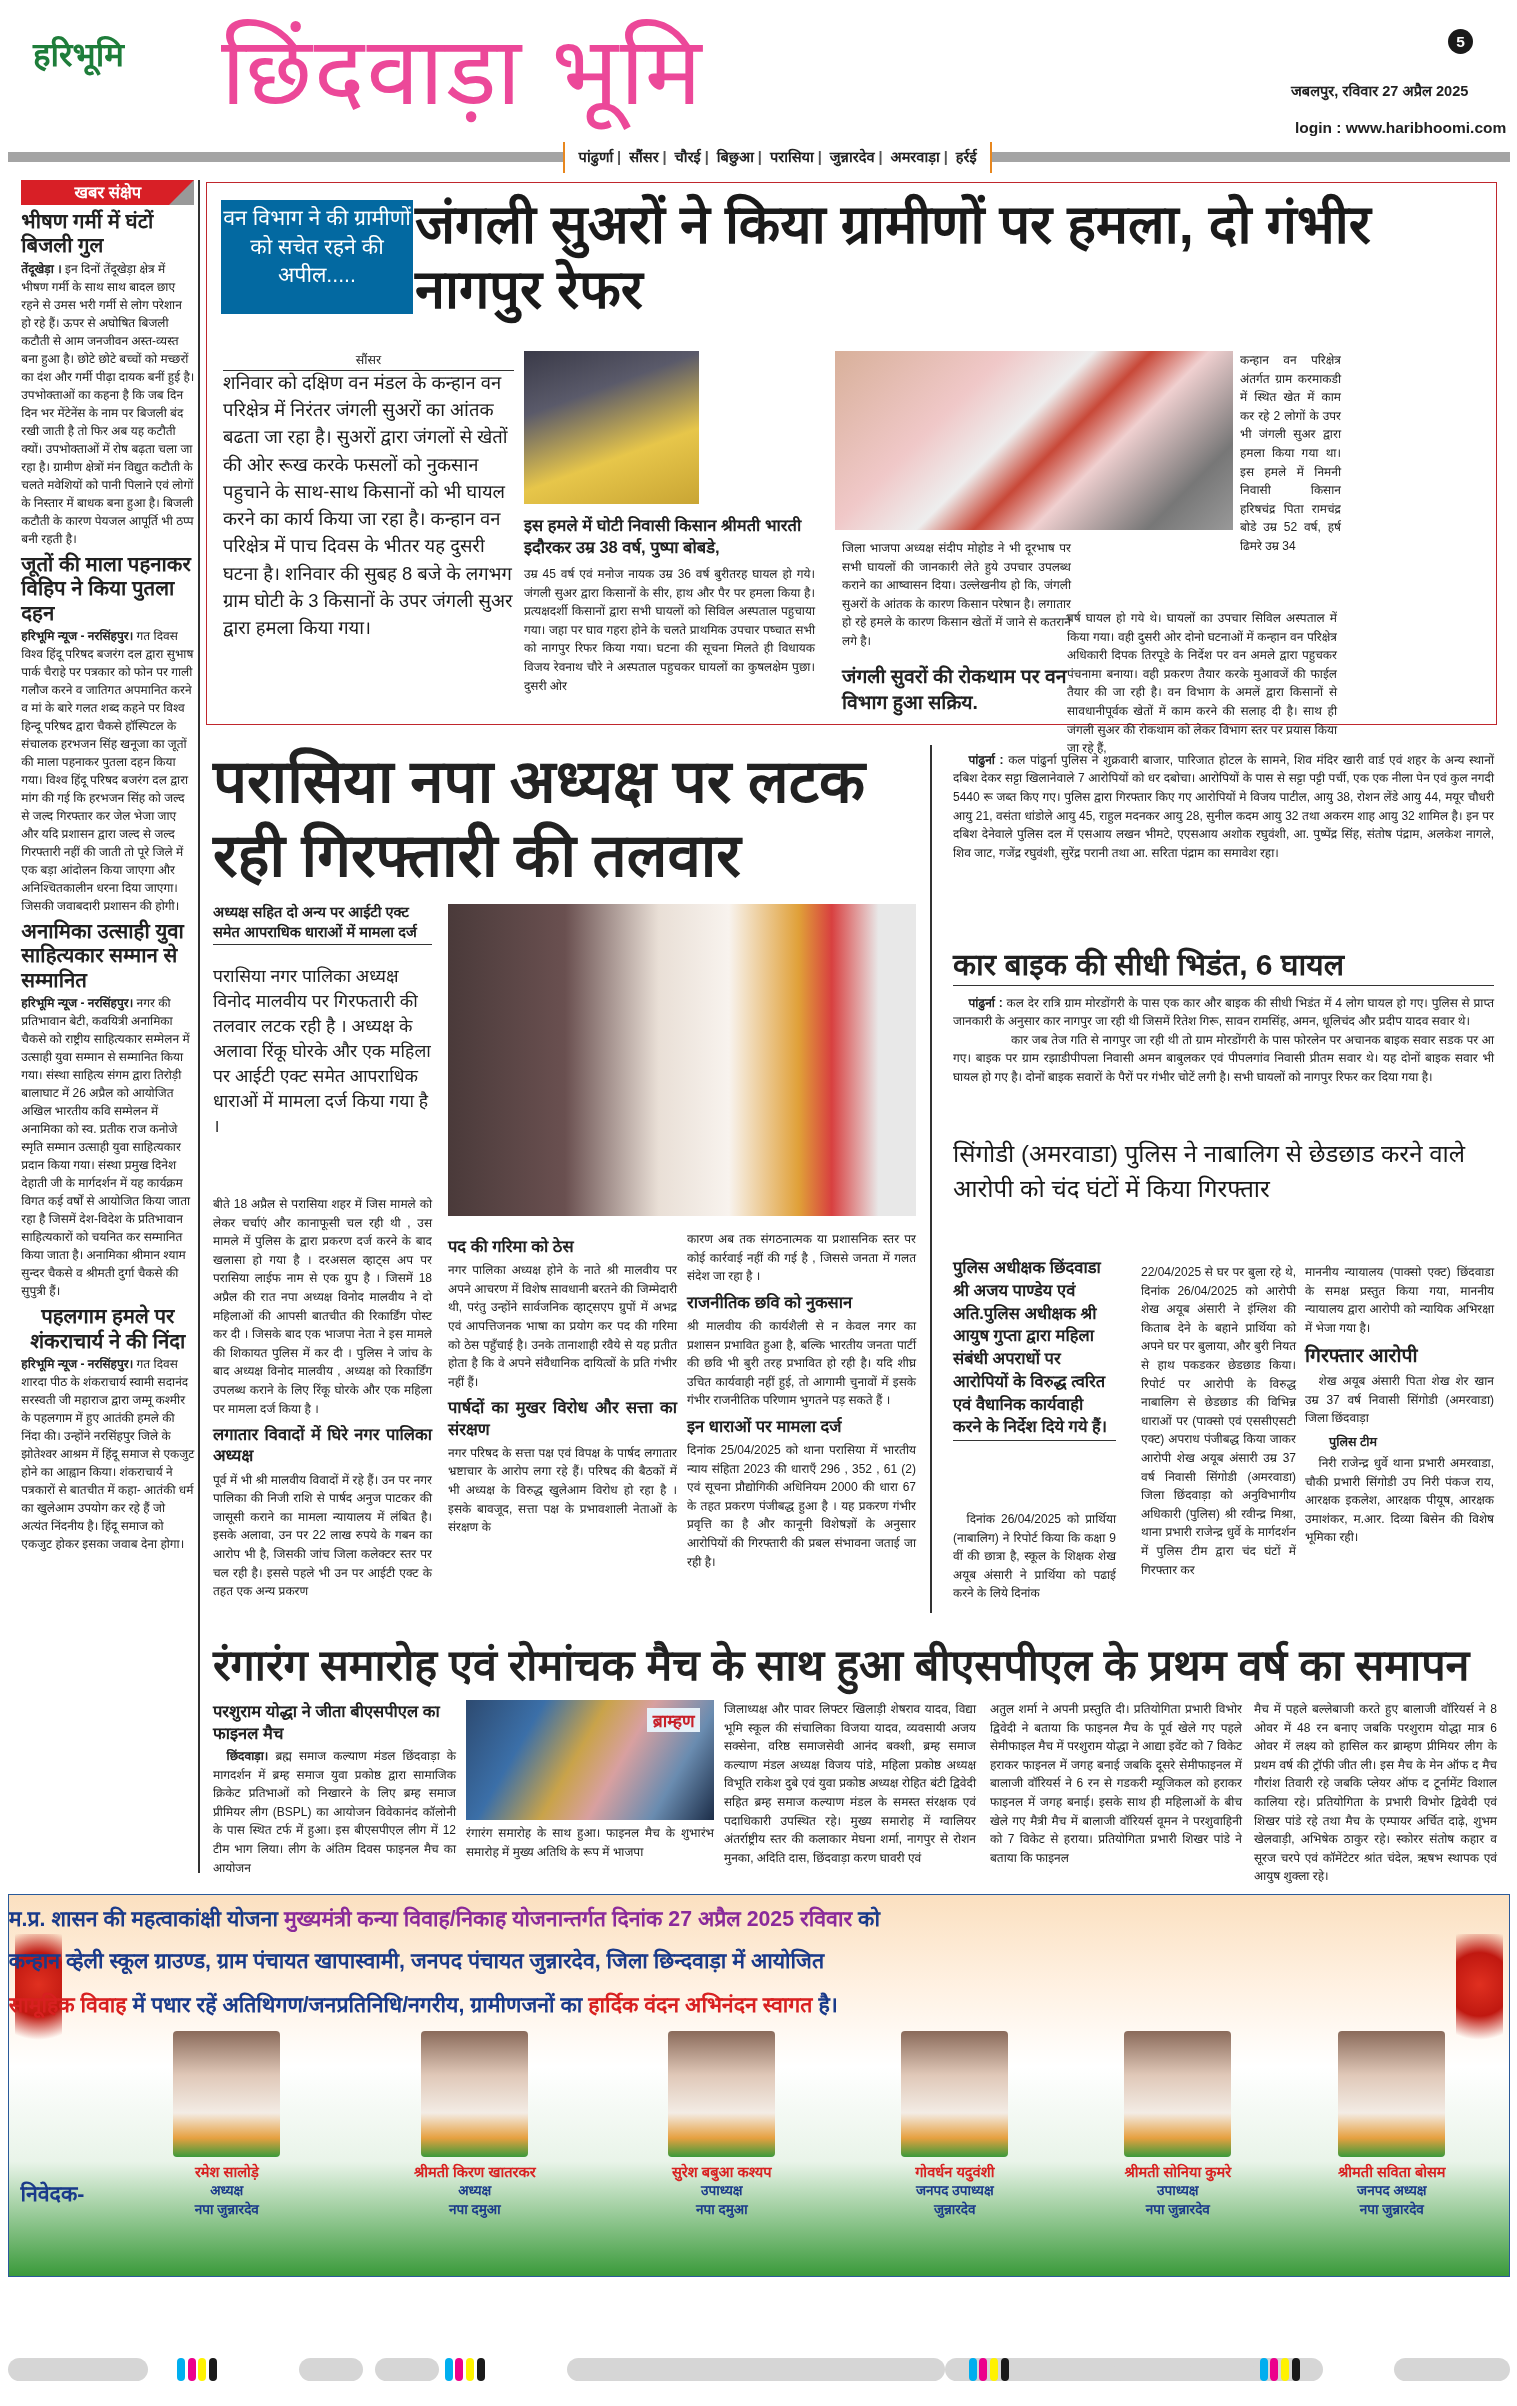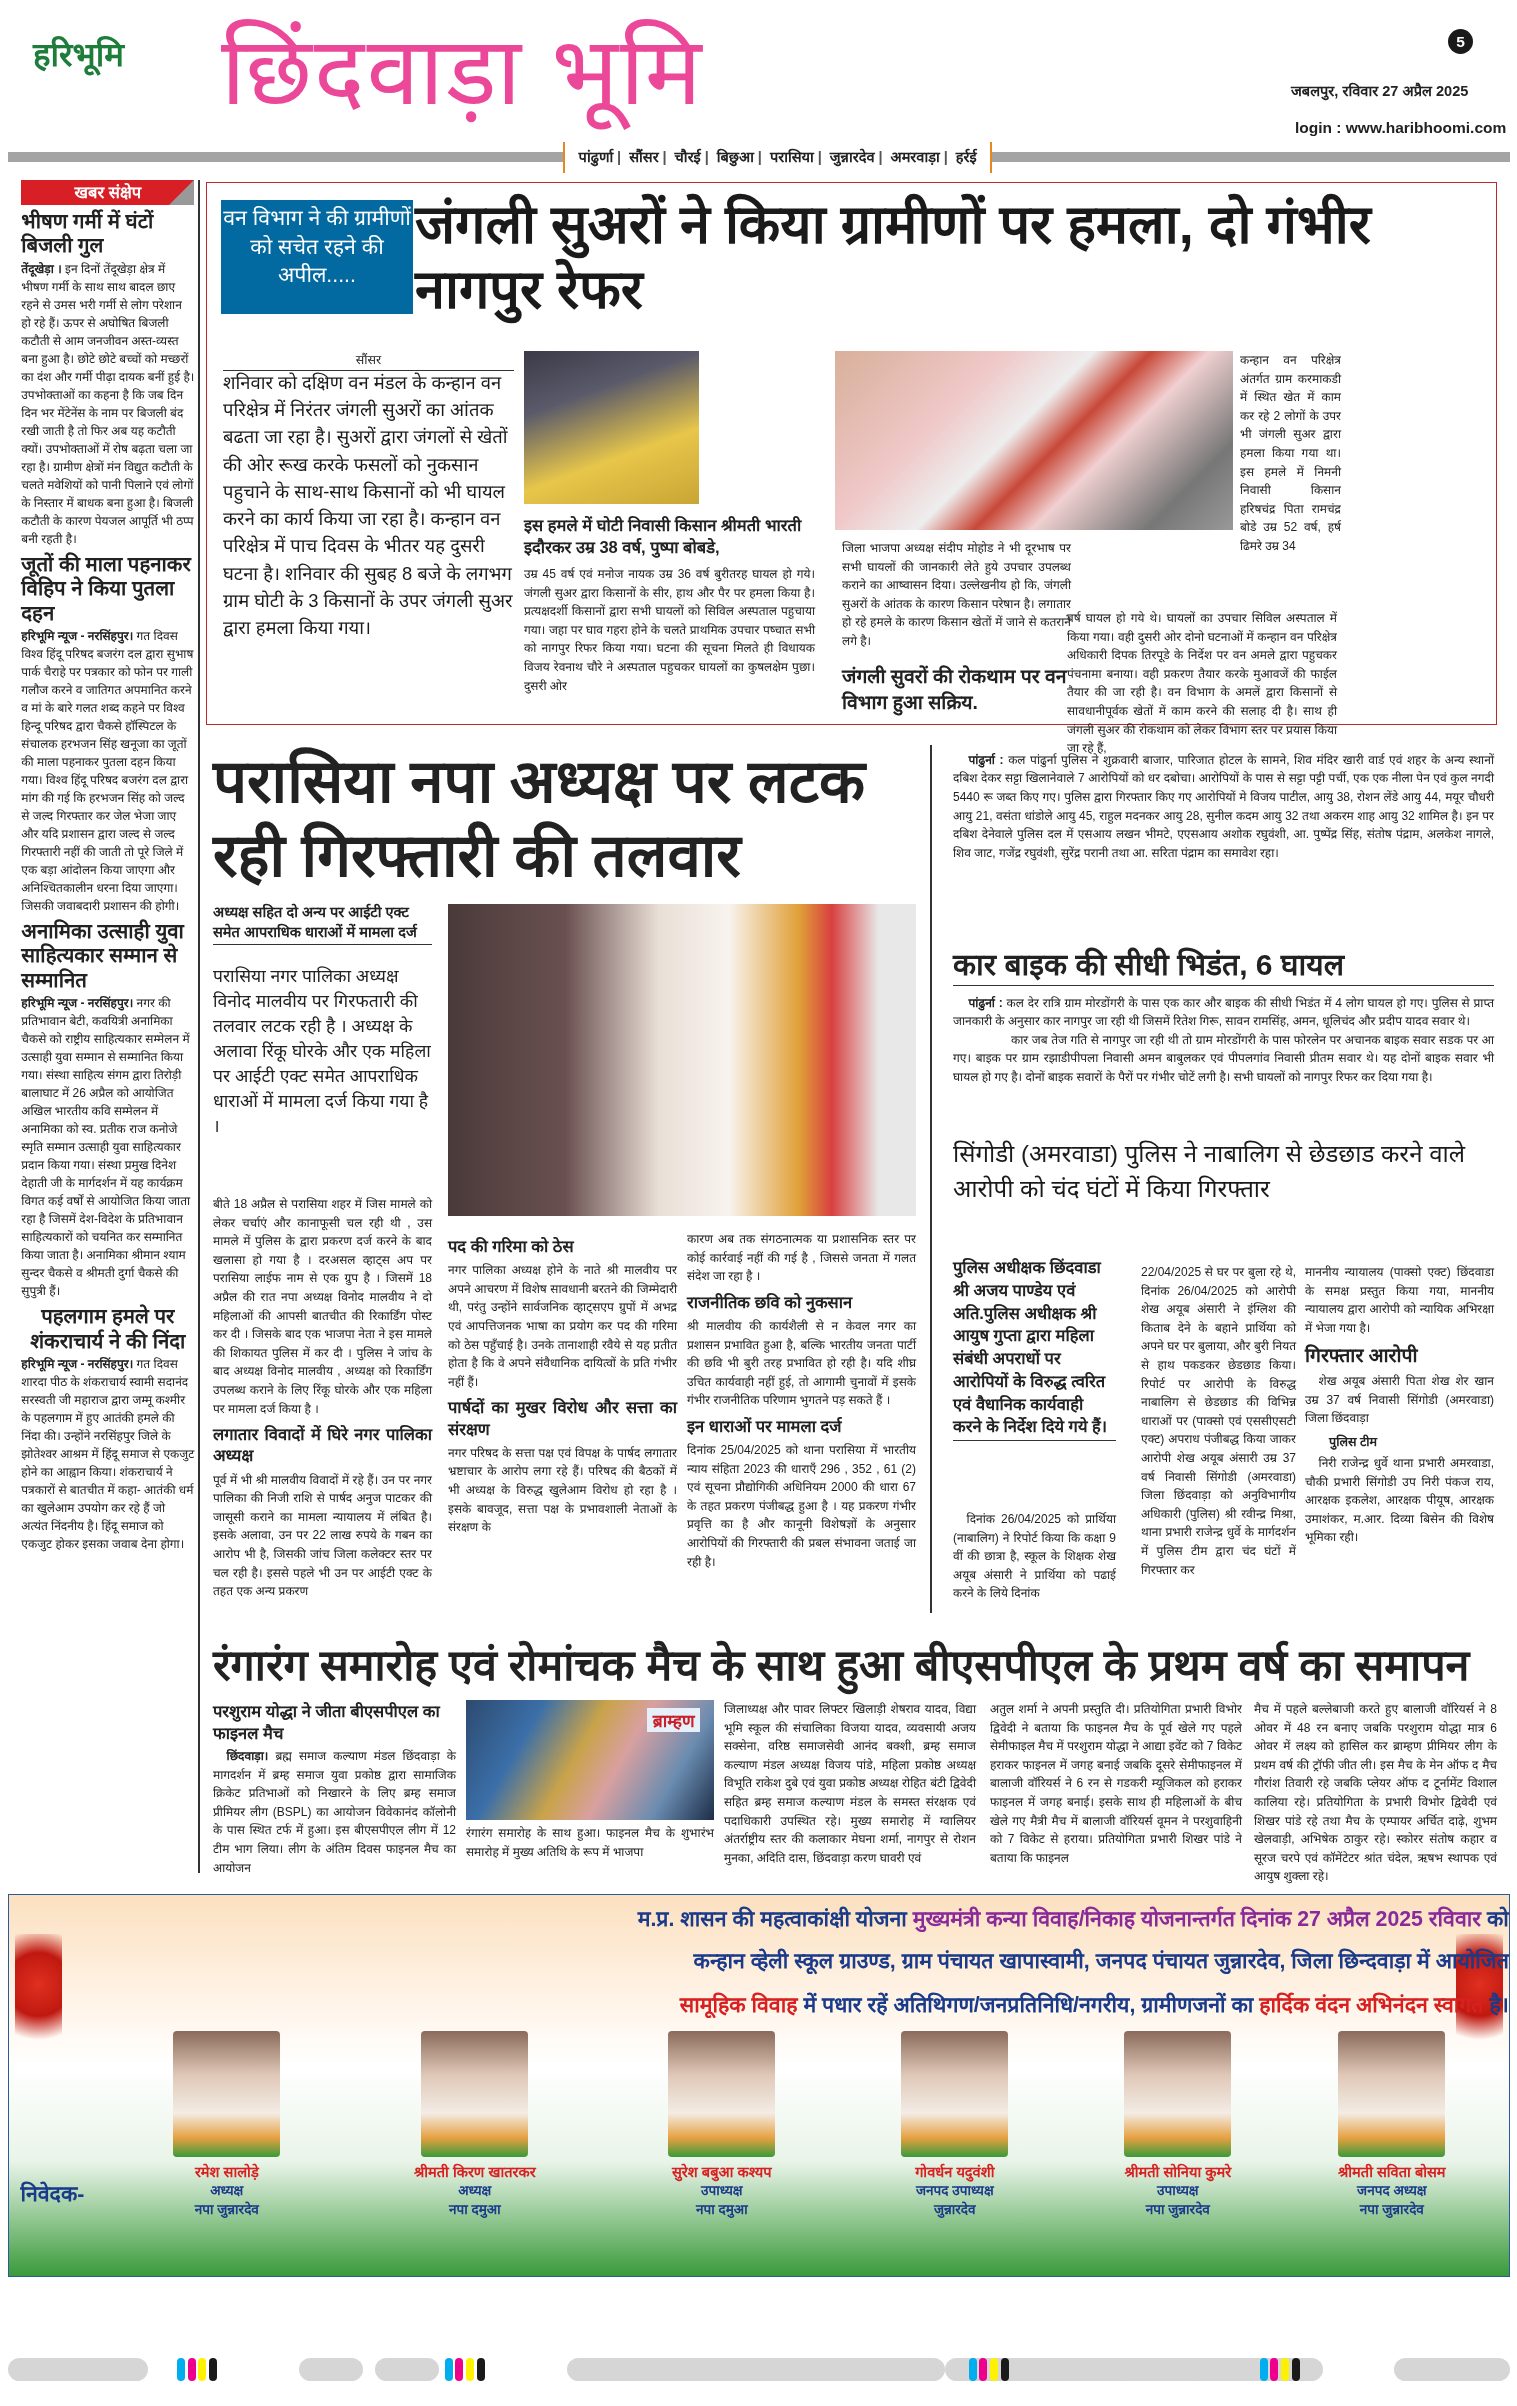--- a/index.html
+++ b/index.html
@@ -61,21 +61,21 @@
 #bsplhead{left:213px;top:1640px;width:1291px;font-size:43px;font-weight:bold;line-height:1.2;white-space:nowrap}
 #bsplsub{left:213px;top:1700px;width:243px;font-size:16.5px;font-weight:bold;line-height:1.35}
 #bsplc1{left:213px;top:1747px;width:243px}
 #bsplphoto{left:466px;top:1700px;width:248px;height:120px;background:linear-gradient(120deg,#2d4a70 0%,#3b6fa8 25%,#c9a34a 45%,#d8a0a0 60%,#6a8cb0 80%,#1c2d48 100%)}
 #bsplc2{left:466px;top:1824px;width:248px}
 #bsplc3{left:724px;top:1700px;width:252px}
 #bsplc4{left:990px;top:1700px;width:252px}
 #bsplc5{left:1254px;top:1700px;width:243px}
 
 #ad{left:7.8px;top:1894px;width:1502px;height:383px;border:1.9px solid #2a5a9a;background:linear-gradient(180deg,#fbe0c0 0%,#fff2e4 25%,#ffffff 45%,#e9f4e9 70%,#3a9a3a 100%);overflow:hidden}
-.adline{position:absolute;left:0;width:100%;text-align:right;font-weight:bold;color:#1a3a8a}
+.adline{position:absolute;left:0;width:100%;text-align:left;font-weight:bold;color:#1a3a8a}
 #ad1{top:7.8px;font-size:21.3px}
 #ad2{top:50px;font-size:21.3px}
 #ad3{top:94px;font-size:21.3px}
 .hl-pur{color:#8a2a9a}
 .hl-red{color:#d82020}
 .rose{position:absolute;width:47px;height:126px;top:39px;background:radial-gradient(circle at 50% 40%,#e03020 0%,#c01810 40%,transparent 70%)}
 #roseL{left:5.8px}#roseR{right:5.8px}
 #nivedak{position:absolute;left:11.6px;top:283px;font-size:21.3px;font-weight:bold;color:#1a3a8a}
 .person{position:absolute;top:136px;width:184px;text-align:center}
 .pphoto{width:107px;height:126px;margin:0 auto;background:linear-gradient(180deg,#8a6a5a 0%,#e0c8b8 35%,#f3ece5 65%,#e6a040 85%,#3a9a3a 100%);border-radius:3.9px}

